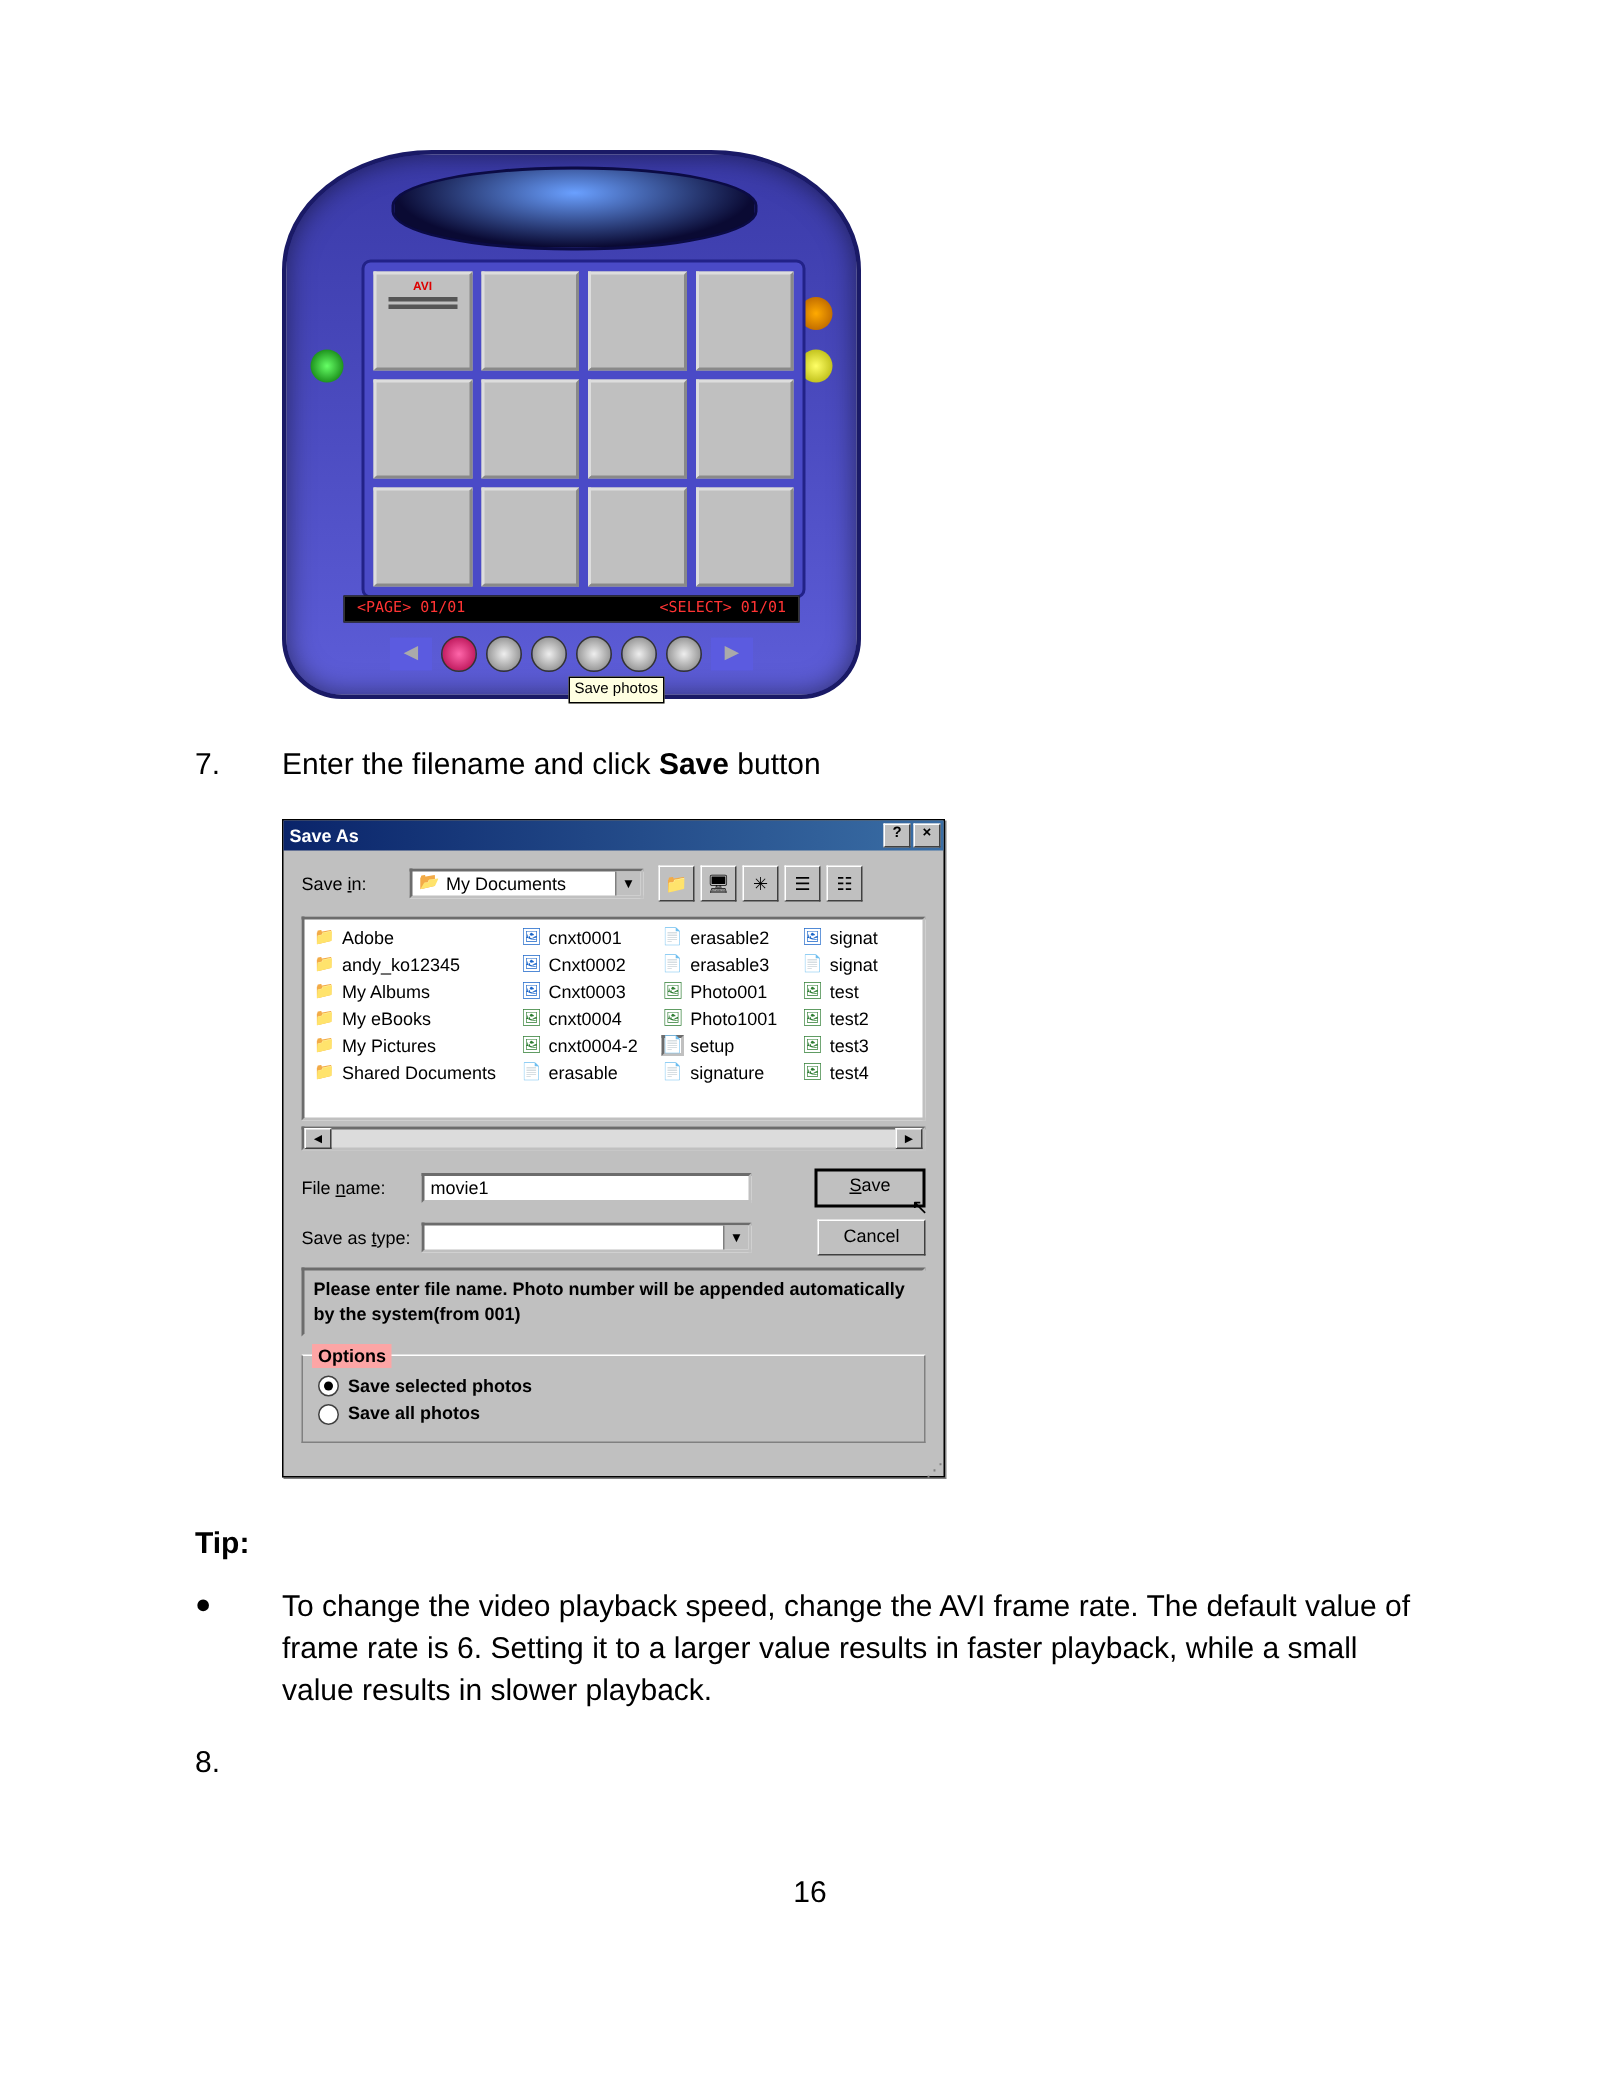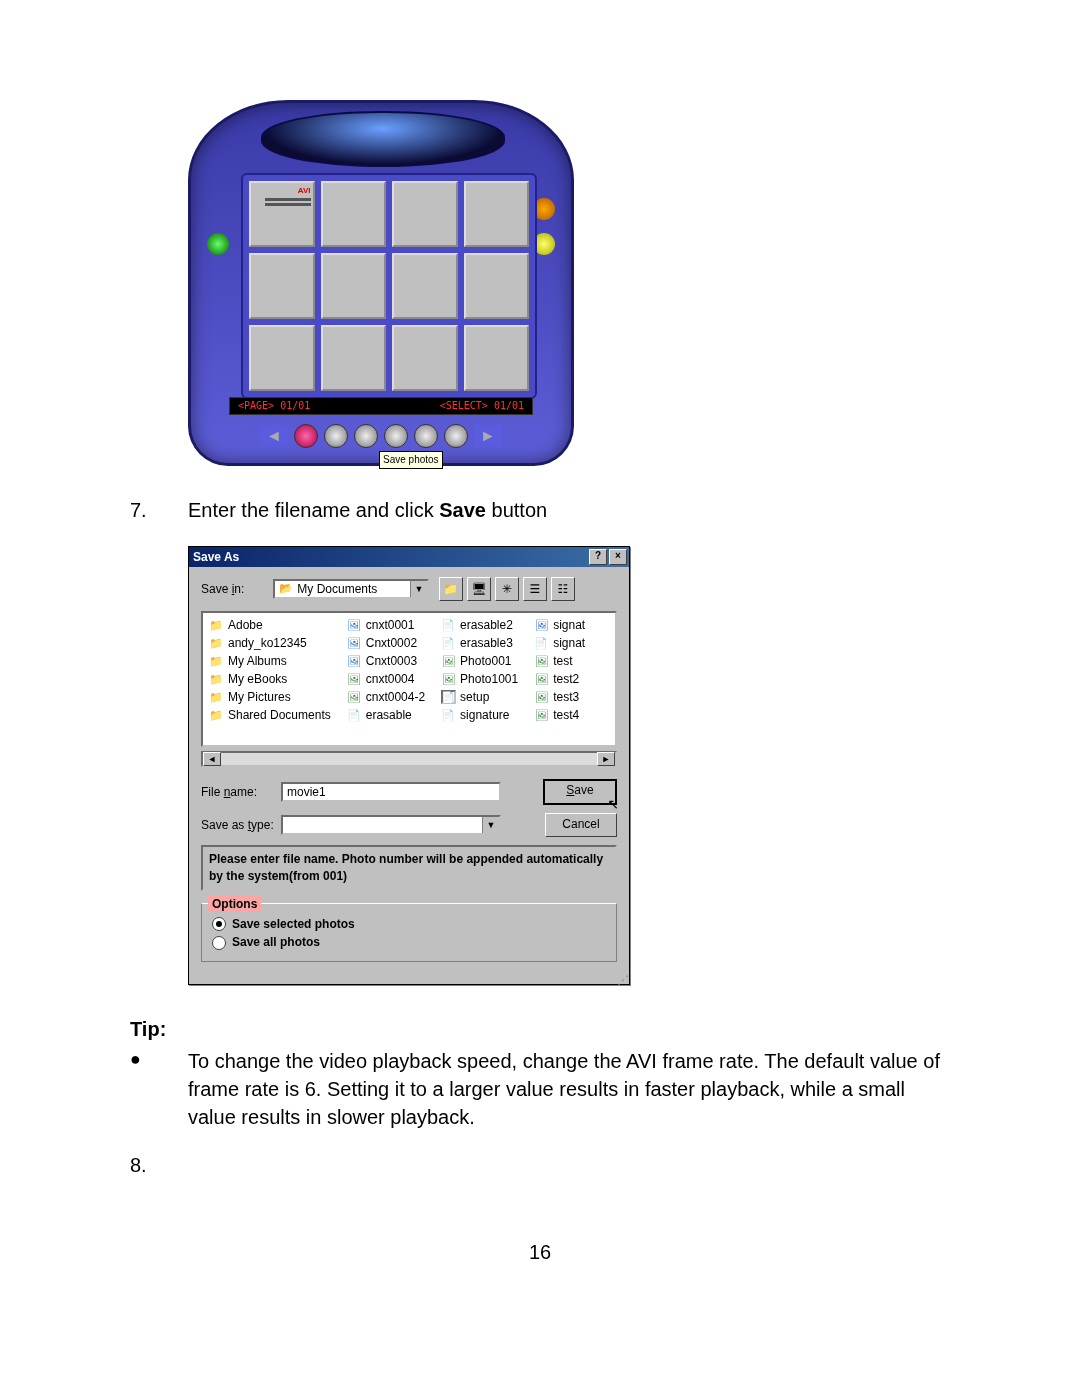--- a/index.html
+++ b/index.html
@@ -3,36 +3,36 @@
 <meta charset="utf-8">
 <style>
   html,body{margin:0;padding:0;background:#fff;font-family:Arial,Helvetica,sans-serif;color:#000}
   .page{width:1080px;min-height:1397px;margin:0 auto;padding:100px 130px 60px 130px;box-sizing:border-box;font-size:20px;line-height:1.4}
   .embed{display:block;margin:0 0 30px 58px}
   
   .device{width:380px;height:360px;position:relative;background:linear-gradient(#3a3aa8,#5d5dd8);border-radius:100px 100px 40px 40px / 80px 80px 40px 40px;border:3px solid #1a1a66;box-shadow:inset 0 0 18px rgba(0,0,0,.5)}
   .device .dome{position:absolute;top:8px;left:70px;width:240px;height:52px;border-radius:120px/26px;background:radial-gradient(ellipse at 50% 30%,#6aa0ff 0%,#0a0a33 70%);border:2px solid #0b0b44}
   .device .grid{position:absolute;top:70px;left:50px;width:280px;height:210px;display:grid;grid-template-columns:repeat(4,1fr);grid-template-rows:repeat(3,1fr);gap:6px;padding:6px;background:#4a4ac7;border:2px solid #222288;border-radius:6px}
   .device .cell{background:#c0c0c0;border:2px outset #ddd}
-  .device .cell.avi{display:flex;flex-direction:column;align-items:flex-end;justify-content:flex-start;font-size:8px;font-weight:bold;color:#d00;padding:2px;box-sizing:border-box}
+  .device .cell.avi{display:flex;flex-direction:column;align-items:center;justify-content:flex-start;font-size:8px;font-weight:bold;color:#d00;padding:2px;box-sizing:border-box}
   .device .cell.avi .bar{height:3px;width:80%;background:#555;margin-top:2px}
   .device .sidebtn{position:absolute;width:22px;height:22px;border-radius:50%}
   .device .sidebtn.l{left:16px;top:130px;background:radial-gradient(circle,#6f6,#060)}
   .device .sidebtn.r1{right:16px;top:95px;background:radial-gradient(circle,#fa0,#a50)}
   .device .sidebtn.r2{right:16px;top:130px;background:radial-gradient(circle,#ff6,#aa0)}
   .device .lcd{position:absolute;bottom:48px;left:38px;right:38px;height:18px;background:#000;color:#f33;font-size:10px;font-family:monospace;display:flex;justify-content:space-between;align-items:center;padding:0 8px;border:1px solid #333;box-sizing:border-box}
   .device .toolbar{position:absolute;bottom:10px;left:60px;right:60px;height:34px;display:flex;gap:6px;align-items:center;justify-content:center}
   .device .tbtn{width:22px;height:22px;border-radius:50%;background:radial-gradient(circle,#eee,#777);border:1px solid #333;position:relative}
   .device .tbtn.arrow{width:28px;border-radius:0;background:#5b5be0;border:none;color:#aaa;font-size:16px;text-align:center}
   .device .tbtn.pink{background:radial-gradient(circle,#f6a,#a04)}
   .device .tooltip{position:absolute;top:26px;left:-6px;background:#ffffe1;border:1px solid #000;font-size:10px;font-family:"MS Sans Serif",Tahoma,sans-serif;color:#000;padding:1px 3px;white-space:nowrap}
   
   .step{display:flex;margin:0 0 22px 0}
   .step .num{width:58px;flex:0 0 58px}
-  .tip{margin:24px 0 4px 0;font-weight:bold}
+  .tip{margin:24px 0 14px 0;font-weight:bold}
   .tipitem{display:flex;margin:0 0 20px 0}
   .tipitem .bullet{width:58px;flex:0 0 58px;font-size:18px;text-align:left}
   .pagenum{text-align:center;margin-top:59px;font-size:20px}
   
   .win{width:440px;font-family:"MS Sans Serif",Tahoma,sans-serif;font-size:12px;border:1px solid #000;background:#c0c0c0;box-shadow:1px 1px 0 #808080}
   .titlebar{height:20px;background:linear-gradient(90deg,#0a246a,#3a6ea5);color:#fff;font-weight:bold;display:flex;align-items:center;padding:0 2px 0 4px;box-sizing:border-box}
   .titlebar .t{flex:1}
   .titlebar .ctl{width:16px;height:14px;margin-left:2px;background:#c0c0c0;border:1px solid #fff;border-right-color:#404040;border-bottom-color:#404040;font-size:10px;color:#000;text-align:center;line-height:12px;font-weight:bold;font-family:Arial}
   .dlgbody{padding:10px 12px;box-sizing:border-box}
   .row{display:flex;align-items:center;margin-bottom:10px}

